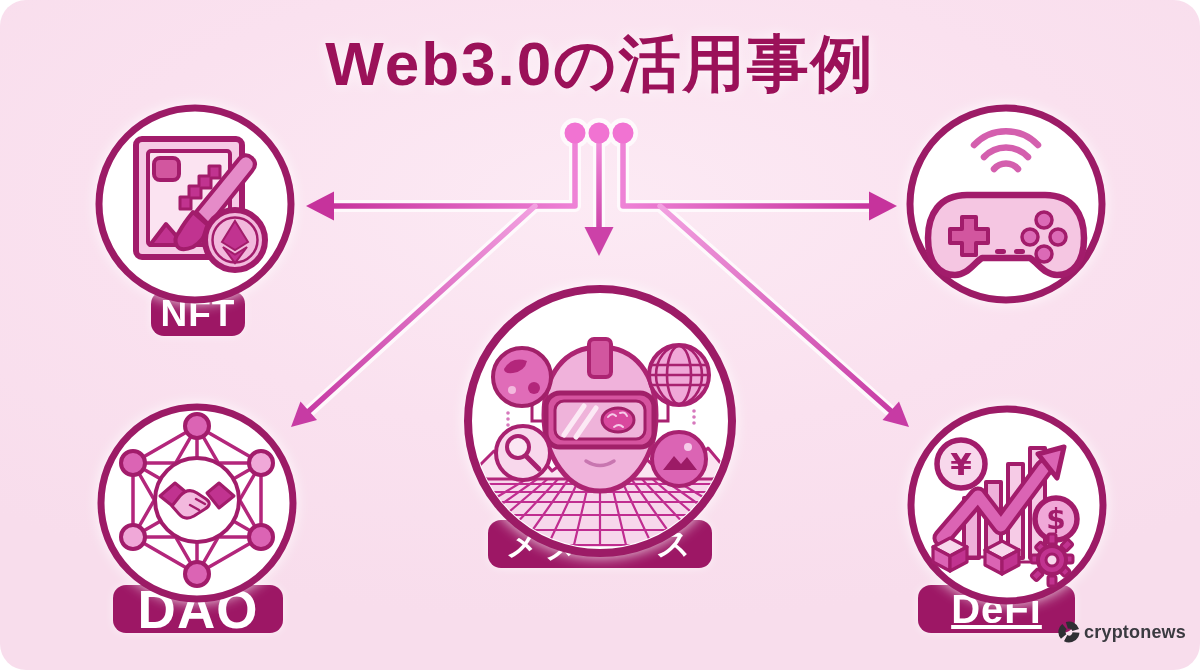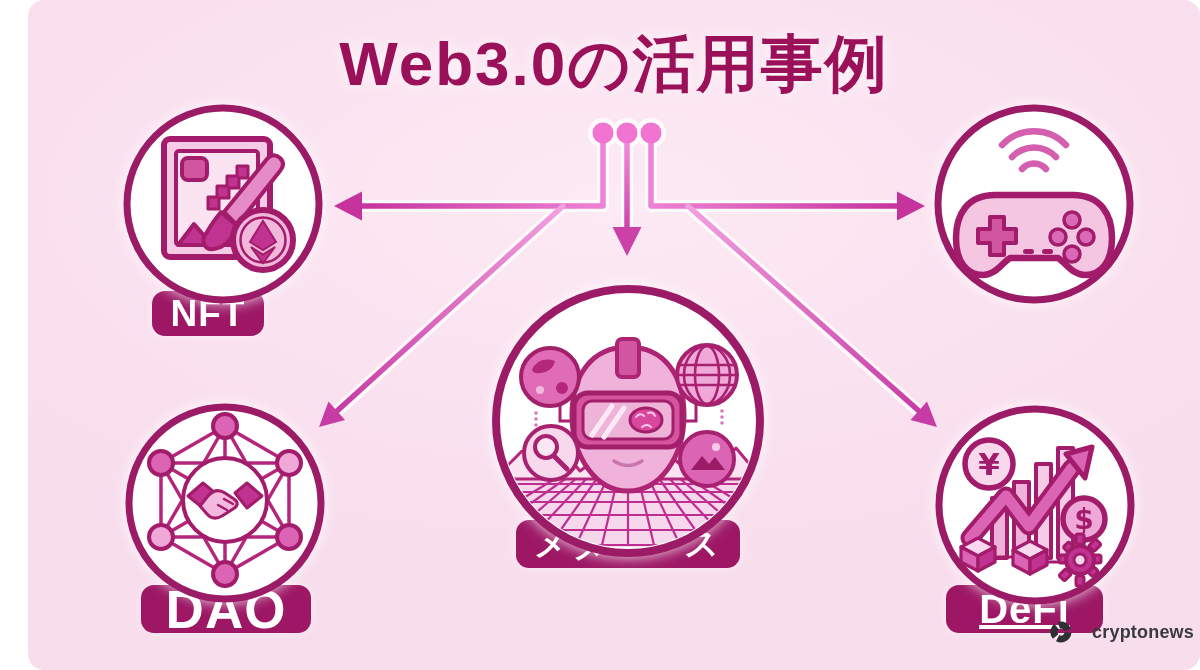--- a/index.html
+++ b/index.html
@@ -4,43 +4,43 @@
 <style>
   html,body{margin:0;padding:0;}
   body{
     width:1200px;height:670px;position:relative;background:#ffffff;
     font-family:"Liberation Sans","DejaVu Sans",sans-serif;
     overflow:hidden;
   }
   .card{
     position:absolute;inset:0;
     background:radial-gradient(ellipse 900px 420px at 50% 30%, #FCEAF4 0%, #FAE1EF 55%, #F8DDEC 100%);
-    border-radius:16px;overflow:hidden;margin-left:28px;
+    border-radius:26px;overflow:hidden;
   }
   .title{
     position:absolute;top:22px;left:0;width:100%;
     text-align:center;font-size:62px;font-weight:bold;
     color:#9B1159;letter-spacing:2px;z-index:2;
     text-shadow:0 0 14px rgba(255,255,255,.8);
   }
   svg.connectors{position:absolute;left:0;top:0;z-index:1;}
   svg.node{position:absolute;z-index:3;filter:drop-shadow(0 0 7px rgba(255,255,255,.85));}
   .badge{
     position:absolute;z-index:2;background:#9D1765;border-radius:13px;
     color:#ffffff;font-weight:bold;display:flex;align-items:center;justify-content:center;
     letter-spacing:1px;box-shadow:0 0 10px rgba(255,255,255,.55);
   }
-  .badge-nft{left:124px;top:291px;width:112px;height:45px;font-size:37px;}
+  .badge-nft{left:151px;top:291px;width:94px;height:45px;font-size:37px;}
   .badge-gamefi{left:912px;top:291px;width:183px;height:45px;font-size:37px;}
   .badge-dao{left:113px;top:585px;width:170px;height:48px;font-size:53px;}
   .badge-defi{left:918px;top:585px;width:157px;height:48px;font-size:40px;text-decoration:underline;}
   .badge-metaverse{left:488px;top:520px;width:224px;height:48px;font-size:34px;letter-spacing:3px;}
   .watermark{
-    position:absolute;left:1022px;top:621px;z-index:4;
-    display:flex;align-items:center;gap:20px;
+    position:absolute;left:1058px;top:621px;z-index:4;
+    display:flex;align-items:center;gap:4px;
   }
   .watermark .brand{font-size:18px;font-weight:bold;color:#3A3A40;letter-spacing:.2px;}
 </style>
 </head>
 <body>
 
 <div class="card">
 
   <svg class="connectors" width="1200" height="670" viewBox="0 0 1200 670">
     <defs>

